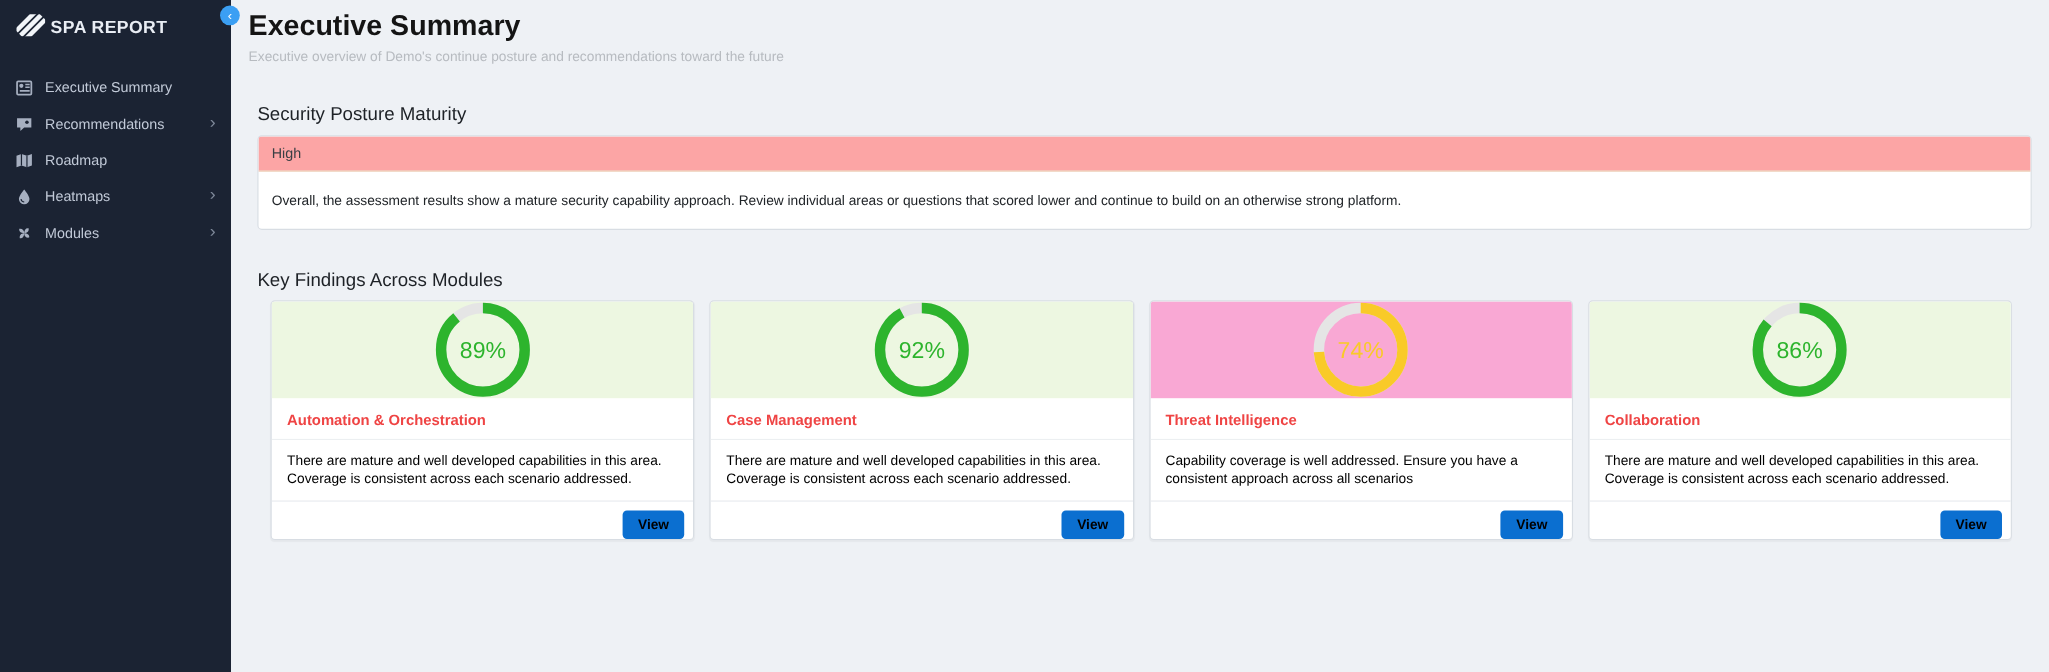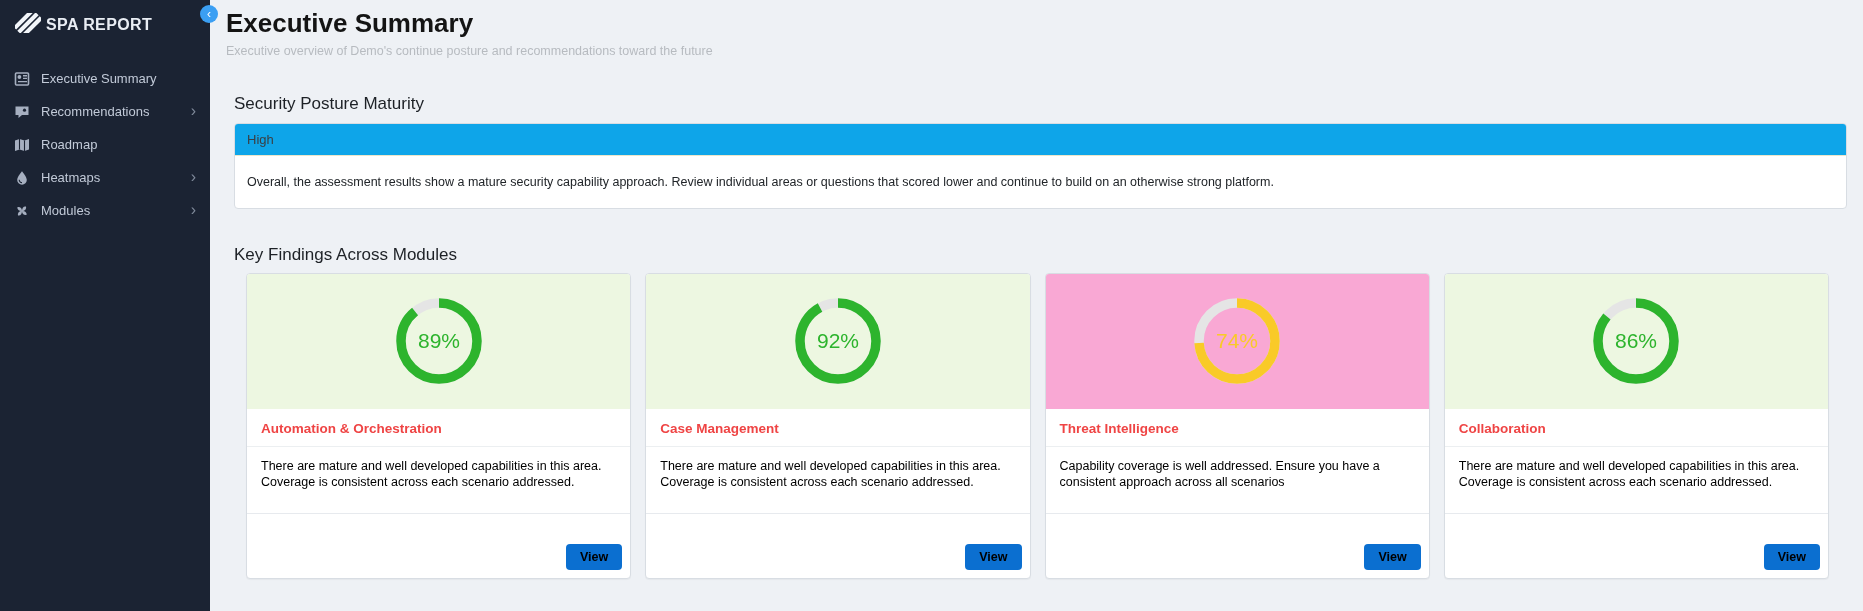--- a/index.html
+++ b/index.html
@@ -44,21 +44,21 @@
   }
   .maturity-header{
     background:#fdf5d6; border-bottom:1px solid #ece6cb;
     padding:8px 12px; font-size:13px; color:#3a3f44;
   }
   .maturity-body{ padding:19px 12px; font-size:12.5px; color:#212529; }
   
   .cards-row{ display:flex; gap:14px; margin:8px 18px 0 20px; }
   .finding-card{
     flex:1 1 0; background:#fff; border:1px solid #d8dde3; border-radius:4px;
-    height:306px; display:flex; flex-direction:column; overflow:hidden;
+    height:218px; display:flex; flex-direction:column; overflow:hidden;
     box-shadow:0 1px 1px rgba(0,0,0,.04);
   }
   .chart-zone{ height:135px; display:flex; align-items:center; justify-content:center; }
   .donut .track{ fill:none; stroke:#e5e5e5; stroke-width:9.5; }
   .donut .arc{ fill:none; stroke-width:9.5; transform:rotate(-90deg); transform-origin:44px 44px; }
   .donut .pct{ font-size:21px; font-family:"Liberation Sans", sans-serif; }
   .card-title{
     padding:12px 14px 10px 14px; font-size:13.5px; font-weight:bold; color:#ef4444;
     border-bottom:1px solid #eceff1;
   }
@@ -154,21 +154,21 @@
 <button class="collapse-toggle" style="background: rgb(59, 159, 243);">
   <span>‹</span>
 </button>
 
 <div class="main">
   <div class="page-title">Executive Summary</div>
   <div class="page-subtitle">Executive overview of Demo's continue posture and recommendations toward the future</div>
 
   <div class="section-title">Security Posture Maturity</div>
   <div class="maturity-card">
-    <div class="maturity-header" style="background: #0ea5e9;">High</div>
+    <div class="maturity-header" style="background: #fca5a5;">High</div>
     <div class="maturity-body">Overall, the assessment results show a mature security capability approach. Review individual areas or questions that scored lower and continue to build on an otherwise strong platform.</div>
   </div>
 
   <div class="section-title">Key Findings Across Modules</div>
 
   <div class="cards-row">
 
     <div class="finding-card">
       <div class="chart-zone" style="background: rgb(237, 247, 225);">
         <svg class="donut" width="88" height="88" viewBox="0 0 88 88">

